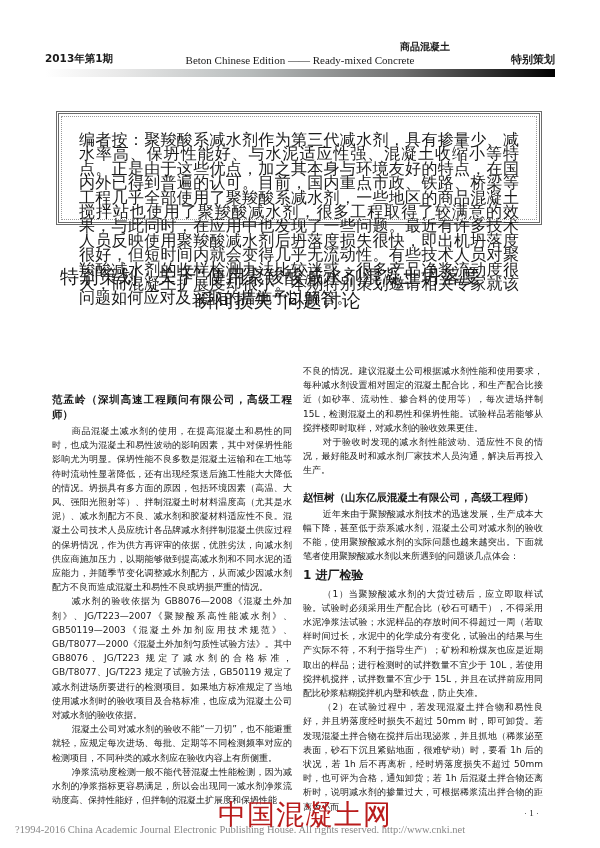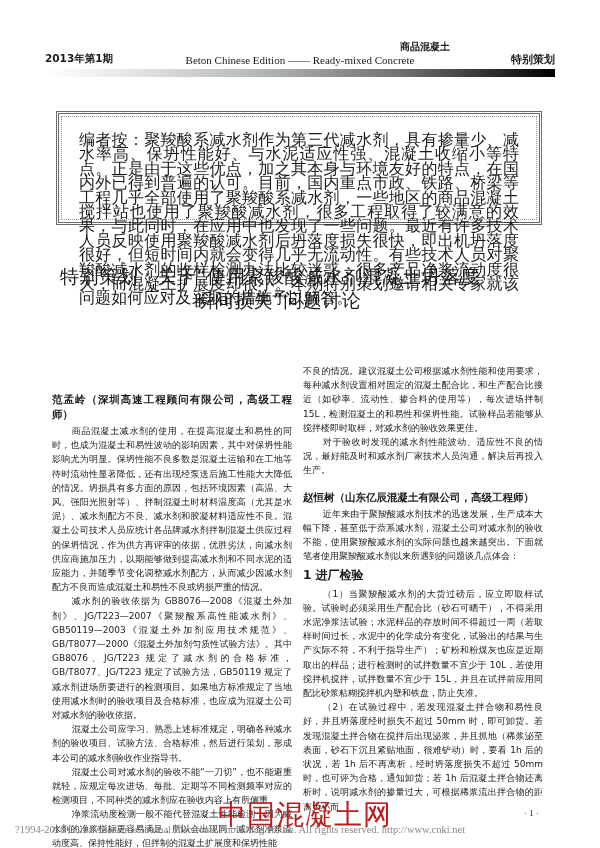--- a/index.html
+++ b/index.html
@@ -55,21 +55,20 @@
 
 <div class="title">
   <span class="l1">特别策划：关于“使用聚羧酸减水剂混凝土坍落度</span>
   <span class="l2">瞬间损失”问题讨论</span>
 </div>
 
 <div class="col left">
   <p class="author">范孟岭（深圳高速工程顾问有限公司，高级工程师）</p>
   <p>商品混凝土减水剂的使用，在提高混凝土和易性的同时，也成为混凝土和易性波动的影响因素，其中对保坍性能影响尤为明显。保坍性能不良多数是混凝土运输和在工地等待时流动性显著降低，还有出现经泵送后施工性能大大降低的情况。坍损具有多方面的原因，包括环境因素（高温、大风、强阳光照射等）、拌制混凝土时材料温度高（尤其是水泥）、减水剂配方不良、减水剂和胶凝材料适应性不良。混凝土公司技术人员应统计各品牌减水剂拌制混凝土供应过程的保坍情况，作为供方再评审的依据，优胜劣汰，向减水剂供应商施加压力，以期能够做到提高减水剂和不同水泥的适应能力，并随季节变化调整减水剂配方，从而减少因减水剂配方不良而造成混凝土和易性不良或坍损严重的情况。</p>
   <p>减水剂的验收依据为 GB8076—2008《混凝土外加剂》、JG/T223—2007《聚羧酸系高性能减水剂》、GB50119—2003《混凝土外加剂应用技术规范》、GB/T8077—2000《混凝土外加剂匀质性试验方法》。其中 GB8076、JG/T223 规定了减水剂的合格标准，GB/T8077、JG/T223 规定了试验方法，GB50119 规定了减水剂进场所要进行的检测项目。如果地方标准规定了当地使用减水剂时的验收项目及合格标准，也应成为混凝土公司对减水剂的验收依据。</p>
-  <p>混凝土公司应学习、熟悉上述标准规定，明确各种减水剂的验收项目、试验方法、合格标准，然后进行策划，形成本公司的减水剂验收作业指导书。</p>
   <p>混凝土公司对减水剂的验收不能“一刀切”，也不能避重就轻，应规定每次进场、每批、定期等不同检测频率对应的检测项目，不同种类的减水剂应在验收内容上有所侧重。</p>
   <p>净浆流动度检测一般不能代替混凝土性能检测，因为减水剂的净浆指标更容易满足，所以会出现同一减水剂净浆流动度高、保持性能好，但拌制的混凝土扩展度和保坍性能</p>
 </div>
 
 <div class="col right">
   <p class="noind">不良的情况。建议混凝土公司根据减水剂性能和使用要求，每种减水剂设置相对固定的混凝土配合比，和生产配合比接近（如砂率、流动性、掺合料的使用等），每次进场拌制15L，检测混凝土的和易性和保坍性能。试验样品若能够从搅拌楼即时取样，对减水剂的验收效果更佳。</p>
   <p>对于验收时发现的减水剂性能波动、适应性不良的情况，最好能及时和减水剂厂家技术人员沟通，解决后再投入生产。</p>
   <p class="author" style="margin-top:12px">赵恒树（山东亿辰混凝土有限公司，高级工程师）</p>
   <p>近年来由于聚羧酸减水剂技术的迅速发展，生产成本大幅下降，甚至低于萘系减水剂，混凝土公司对减水剂的验收不能，使用聚羧酸减水剂的实际问题也越来越突出。下面就笔者使用聚羧酸减水剂以来所遇到的问题谈几点体会：</p>
   <p class="section">1 进厂检验</p>

